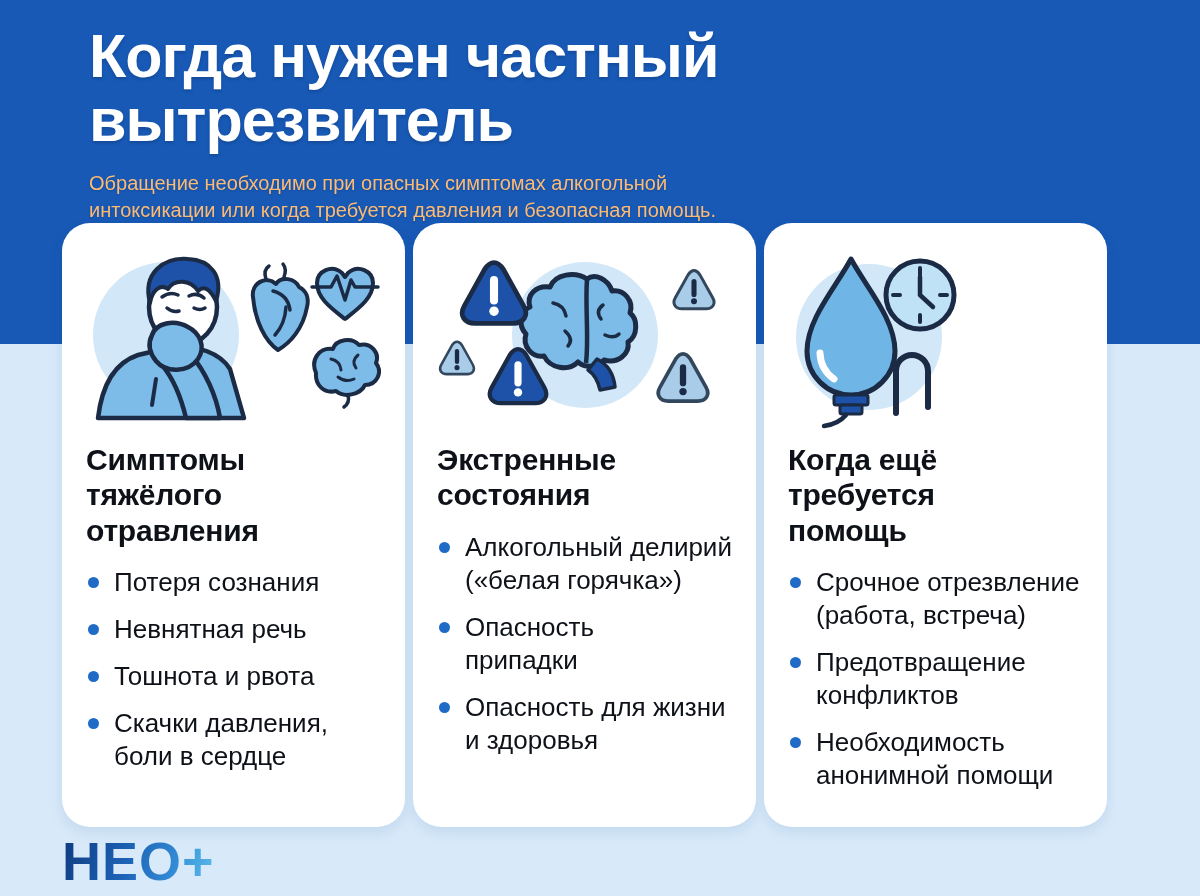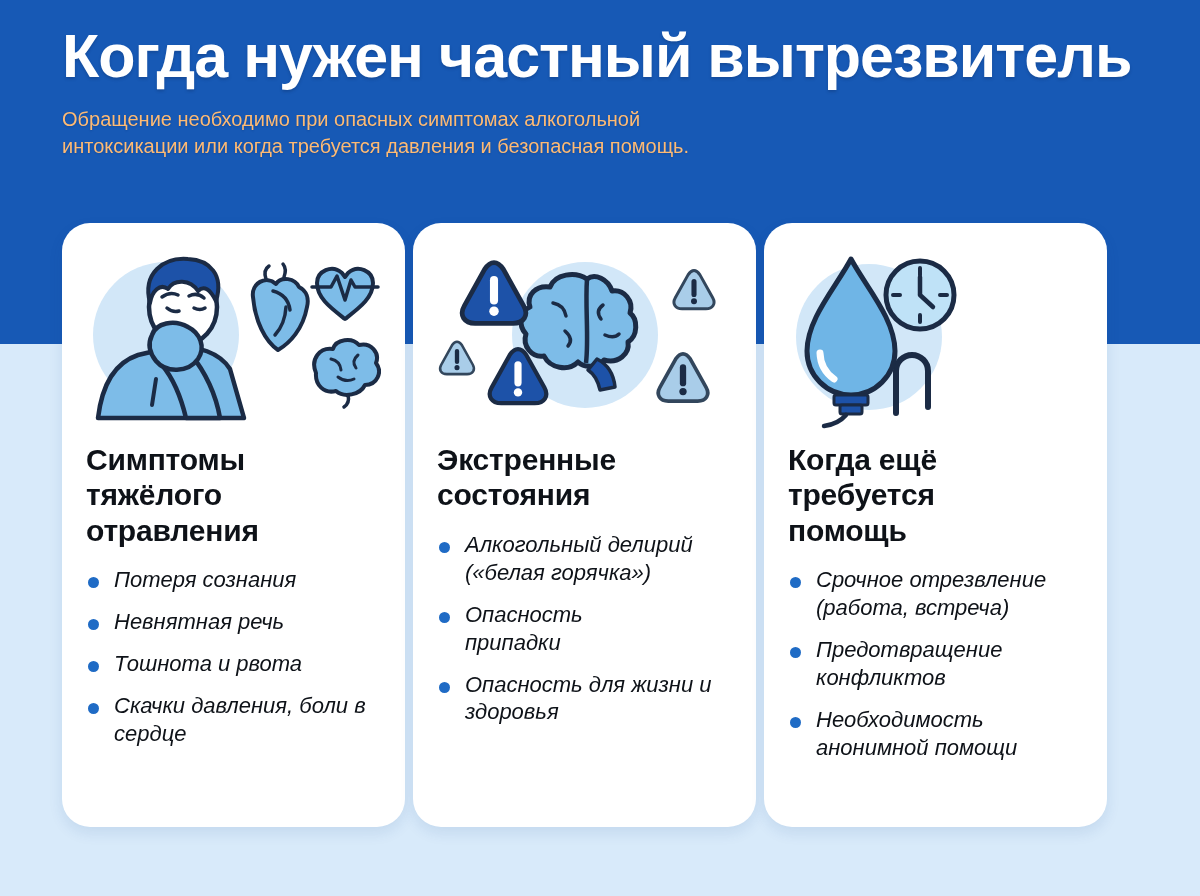--- a/index.html
+++ b/index.html
@@ -5,21 +5,21 @@
   html,body{margin:0;padding:0;}
   .poster{
     position:relative; width:1200px; height:896px; overflow:hidden;
     background:#d8eafa;
     font-family:"Liberation Sans","DejaVu Sans",sans-serif;
   }
   .header-band{
     position:absolute; left:0; top:0; width:1200px; height:344px;
     background:#1759b5;
   }
-  .header-inner{ padding:24px 62px 0 62px; }
+  .header-inner{ padding:24px 62px 0 62px;margin-left:27px; }
   .poster-title{
     margin:0; color:#ffffff; font-size:61px; font-weight:700;
     letter-spacing:-1px; line-height:1.05;
     text-shadow:0 2px 3px rgba(10,30,70,.25);
   }
   .poster-subtitle{
     margin:18px 0 0 0; color:#fdba74; font-size:20px; font-weight:400;
     line-height:1.34; text-shadow:0 1px 2px rgba(10,30,70,.2);
   }
   .cards{
@@ -32,21 +32,21 @@
   }
   .icon-wrap{ width:295px; height:185px; }
   .card-title{
     margin:10px 0 18px 0; color:#0e1218; font-size:30px; font-weight:700;
     line-height:1.18; letter-spacing:-0.2px;
   }
   .card-title.narrow{ max-width:268px; }
   ul.card-list{ list-style:none; margin:0; padding:0; }
   ul.card-list li{
     display:flex; align-items:flex-start; margin-bottom:14px;
-    color:#0e1218; font-size:22px; line-height:1.27;font-style:italic;
+    color:#0e1218; font-size:26px; line-height:1.27;
   }
   .dot{
     width:11px; height:11px; border-radius:50%; background:#1f6bc5;
     flex:0 0 11px; margin:11px 15px 0 2px;
   }
   .li-text{ display:block; }
   .card-2 li:nth-child(2) .li-text{ max-width:165px; }
   .logo{
     position:absolute; left:62px; top:834px;
     font-size:54px; font-weight:700; letter-spacing:1px; line-height:1;
@@ -222,14 +222,17 @@
           </li>
         <li>
             <span class="dot"></span>
             <span class="li-text">Необходимость анонимной помощи</span>
           </li>
       </ul>
     </div>
 
   </div>
 
+  <div class="logo">
+    <span class="word">НЕО</span><span class="plus">+</span>
+  </div>
 
 </div>
 
 </body></html>

